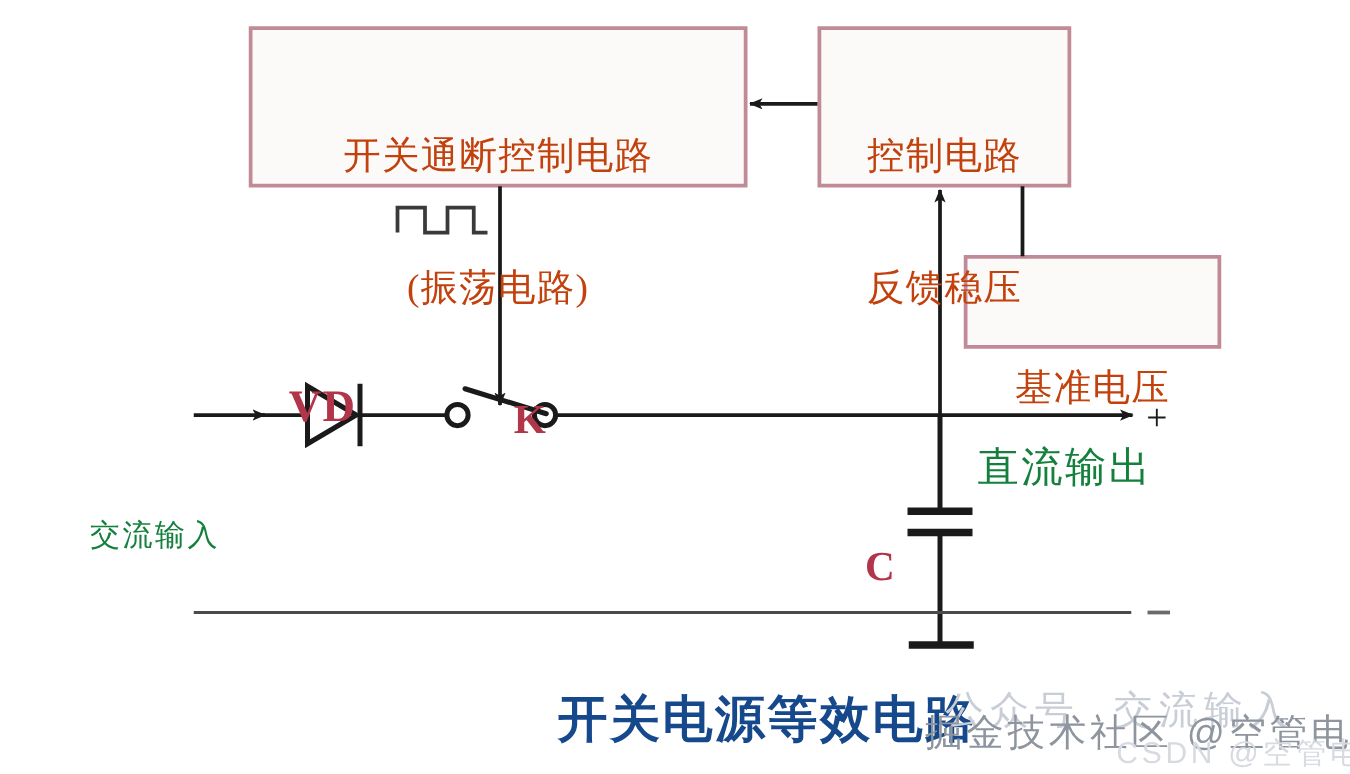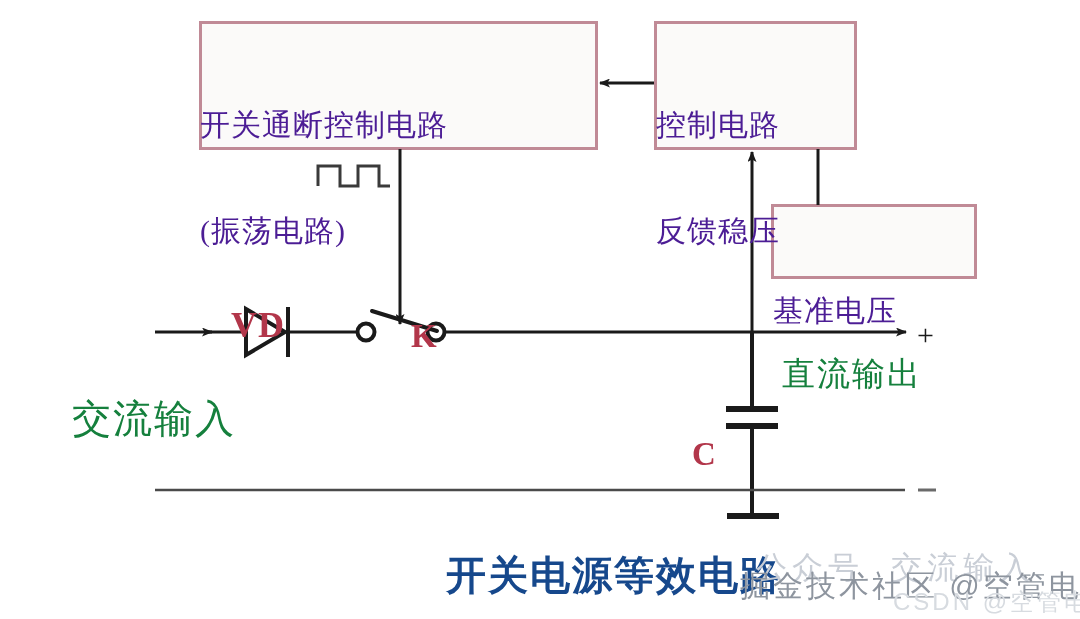--- a/index.html
+++ b/index.html
@@ -19,25 +19,25 @@
   }
   svg.layer {
     position: absolute;
     left: 0;
     top: 0;
     width: 1080px;
     height: 619px;
   }
   .blk-text {
     position: absolute;
-    color: #4c1d95;
+    color: #c2410c;
     font-family: "Liberation Serif", "DejaVu Serif", serif;
     white-space: pre;
     line-height: 1.18;
-    text-align: left;
+    text-align: center;
   }
   .box-label {
     font-size: 30px;
     letter-spacing: 1px;
   }
   .red-label {
     position: absolute;
     color: #b2364a;
     font-family: "Liberation Serif", "DejaVu Serif", serif;
     white-space: pre;
@@ -155,21 +155,21 @@
     <div>基准电压</div>
   </div>
 
   <div class="red-label" style="left:231px; top:268px; font-size:36px; font-weight:bold; letter-spacing:1px;">VD</div>
 
   <div class="red-label" style="left:411px; top:282px; font-size:33px; font-weight:bold;">K</div>
 
 
   <div class="red-label" style="left:692px; top:400px; font-size:33px; font-weight:bold;">C</div>
 
-  <div class="plain-label" style="left:72px; top:392px; font-size:39px; letter-spacing:2px;">交流输入</div>
+  <div class="plain-label" style="left:72px; top:412px; font-size:24px; letter-spacing:2px;">交流输入</div>
 
   <div class="plain-label" style="left:782px; top:352px; font-size:33px; letter-spacing:2px;">直流输出</div>
 
   <div class="sign" style="left:917px; top:318px; font-size:30px;">+</div>
 
   <div class="title-text" style="left:446px; top:548px;">开关电源等效电路</div>
 
   <div class="wm wm-light" style="left:756px; top:547px;">公众号  交流输入</div>
 
   <div class="wm wm-mid" style="left:740px; top:566px;">掘金技术社区 @空管电小二</div>

